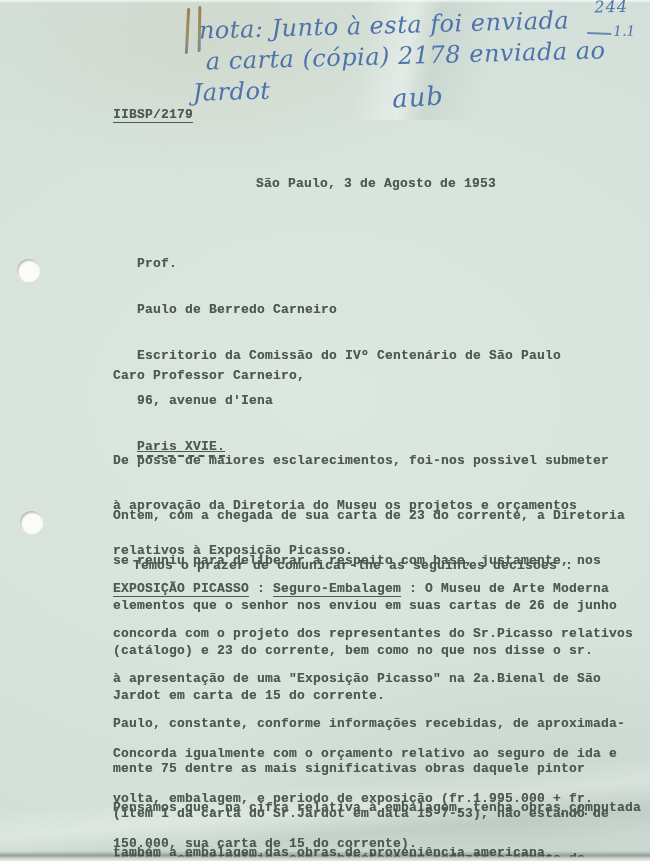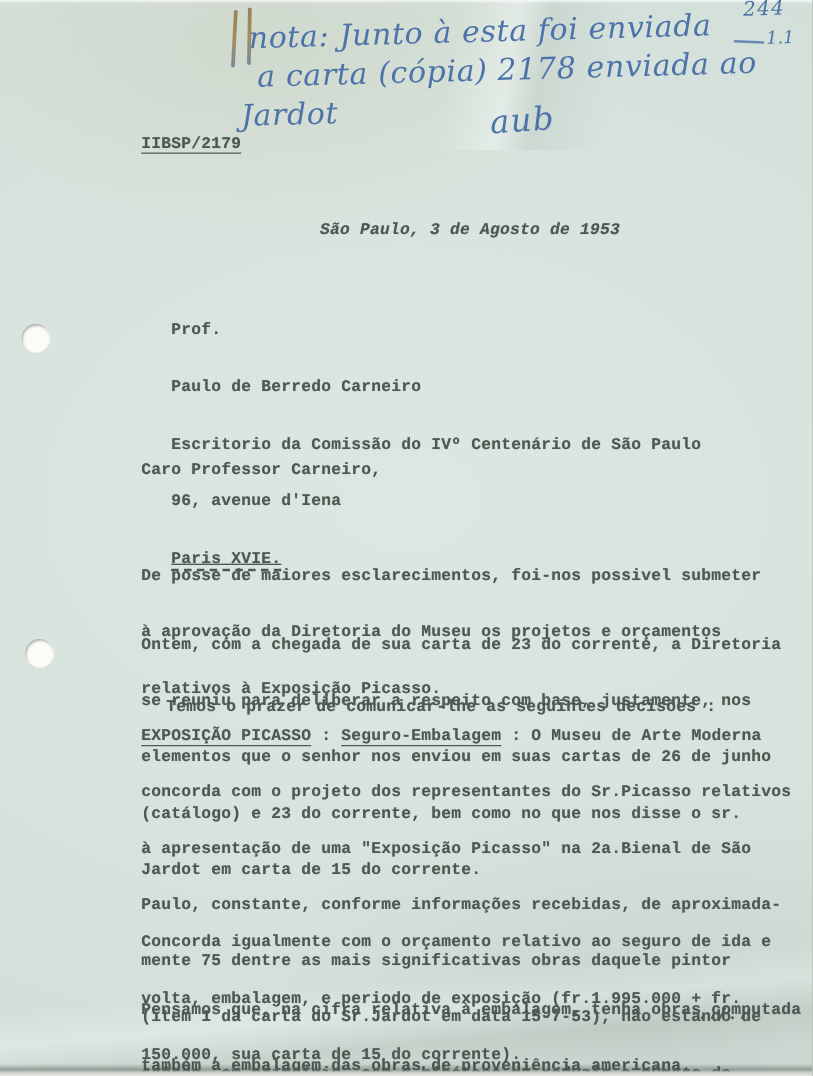--- a/index.html
+++ b/index.html
@@ -90,21 +90,21 @@
     <div class="hl hw-l2">a carta (cópia) 2178 enviada ao</div>
     <div class="hl hw-l3">Jardot</div>
   </div>
   <div class="hand hw-initials">aub</div>
 
   <div class="hole" style="left:17px;top:259px;"></div>
   <div class="hole" style="left:20px;top:511px;"></div>
 
   <div class="typed" style="left:113px;top:107px;"><span class="u-solid">IIBSP/2179</span></div>
 
-  <div class="typed" style="left:256px;top:176px;font-style:italic;">São Paulo, 3 de Agosto de 1953</div>
+  <div class="typed" style="left:256px;top:176px;">São Paulo, 3 de Agosto de 1953</div>
 
   <div class="typed recipient-block" style="left:113px;top:226px;">
     <div>Prof.</div>
     <div>Paulo de Berredo Carneiro</div>
     <div>Escritorio da Comissão do IVº Centenário de São Paulo</div>
     <div>96, avenue d'Iena</div>
     <div><span class="u-dash u-word">Paris XVIE.</span></div>
   </div>
 
   <div class="typed" style="left:113px;top:368px;">Caro Professor Carneiro,</div>

